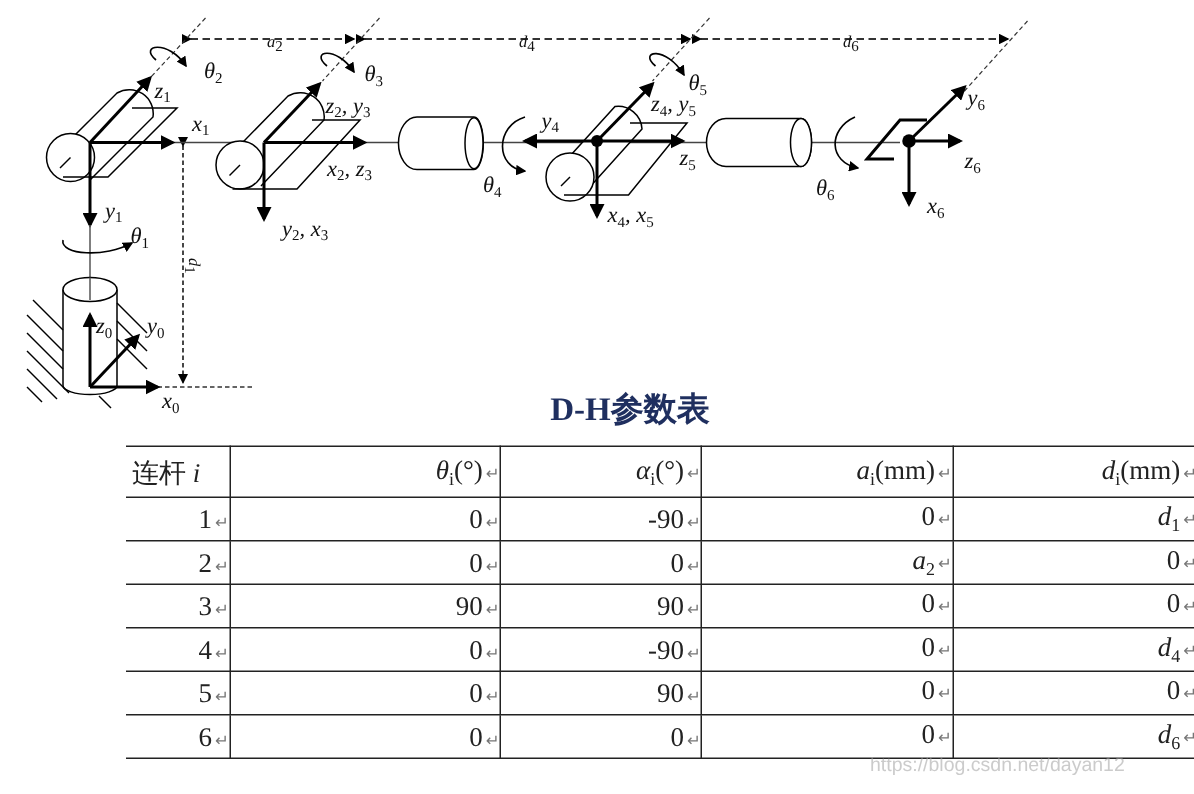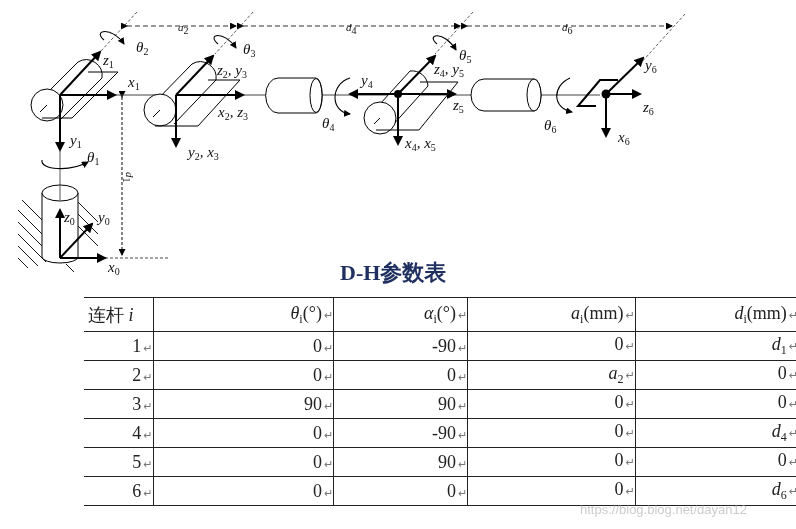--- a/index.html
+++ b/index.html
@@ -3,21 +3,21 @@
 <meta charset="utf-8">
 <style>
   html, body { margin: 0; padding: 0; background: #ffffff; }
   body { width: 796px; height: 529px; position: relative; overflow: hidden; font-family: "Liberation Serif", serif; }
   #diagram { position: absolute; left: 0; top: 0; width: 796px; height: 290px; }
   #diagram text { font-family: "Liberation Serif", serif; fill: #111; }
   .lbl { font-style: italic; font-size: 15px; }
   .sub { font-size: 10px; font-style: normal; }
   .dimlbl { font-style: italic; font-size: 11px; fill: #333; }
   #title {
-    position: absolute; left: 340px; top: 258px; width: 160px; 
+    position: absolute; left: 340px; top: 258px; width: 160px; text-align: center;
     font-family: "Liberation Serif", serif; font-weight: bold; font-size: 22px; color: #1f2f5f;
     letter-spacing: 0px;
   }
   #dh-table {
     position: absolute; left: 40px; top: 297px; width: 714px;
     border-collapse: collapse; font-family: "Liberation Serif", serif; font-size: 18px; color: #222; margin-left: 44px;
   }
   #dh-table th, #dh-table td {
     border-left: 1.5px solid #222; border-right: 1.5px solid #222;
     border-top: 1.5px solid #222; border-bottom: 1.5px solid #222;
@@ -240,13 +240,13 @@
       <tr>
         <td><span>6</span><span class="mark">↵</span></td>
         <td><span>0</span><span class="mark">↵</span></td>
         <td><span>0</span><span class="mark">↵</span></td>
         <td><span>0</span><span class="sub2"></span><span class="mark">↵</span></td>
         <td><span class="ital">d</span><span class="sub2">6</span><span class="mark">↵</span></td>
       </tr>
     </tbody>
 </table>
 
-<div id="watermark">https://blog.blog.net/dayan12</div>
+<div id="watermark">https://blog.csdn.net/dayan12</div>
 
 </body></html>

